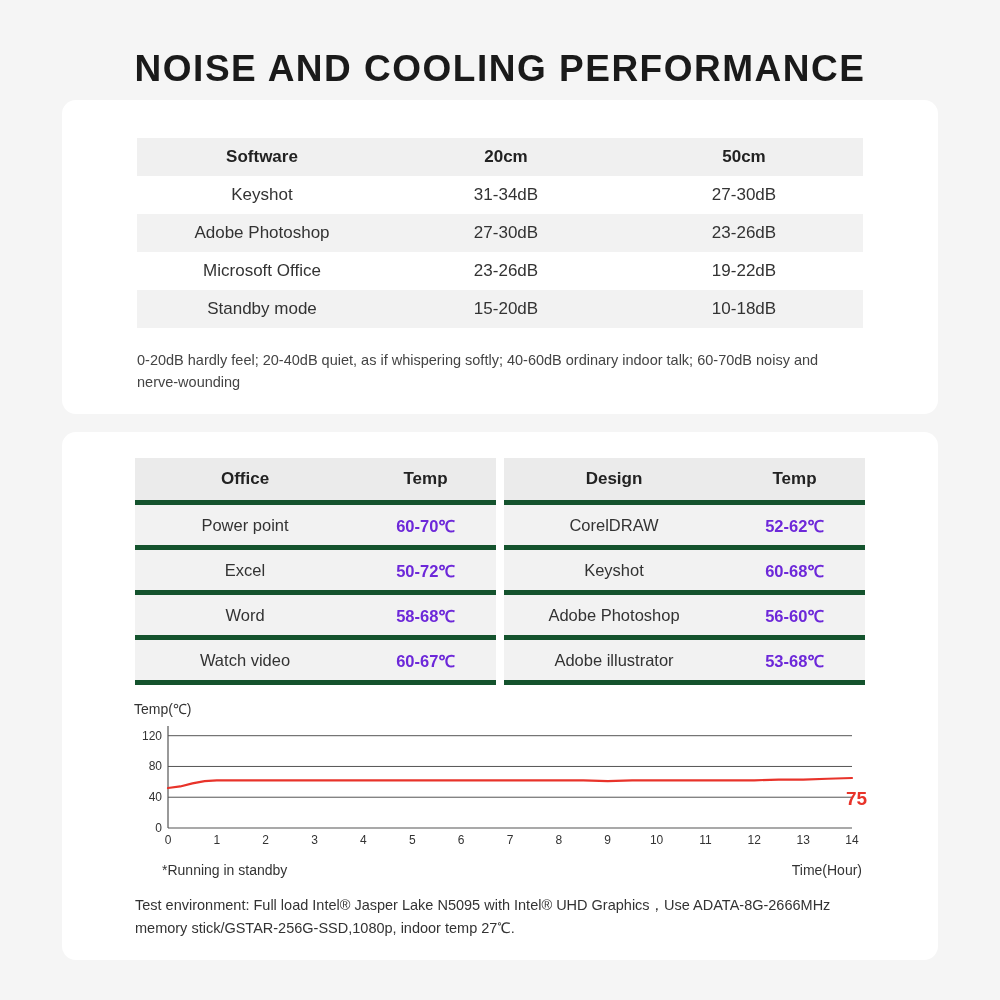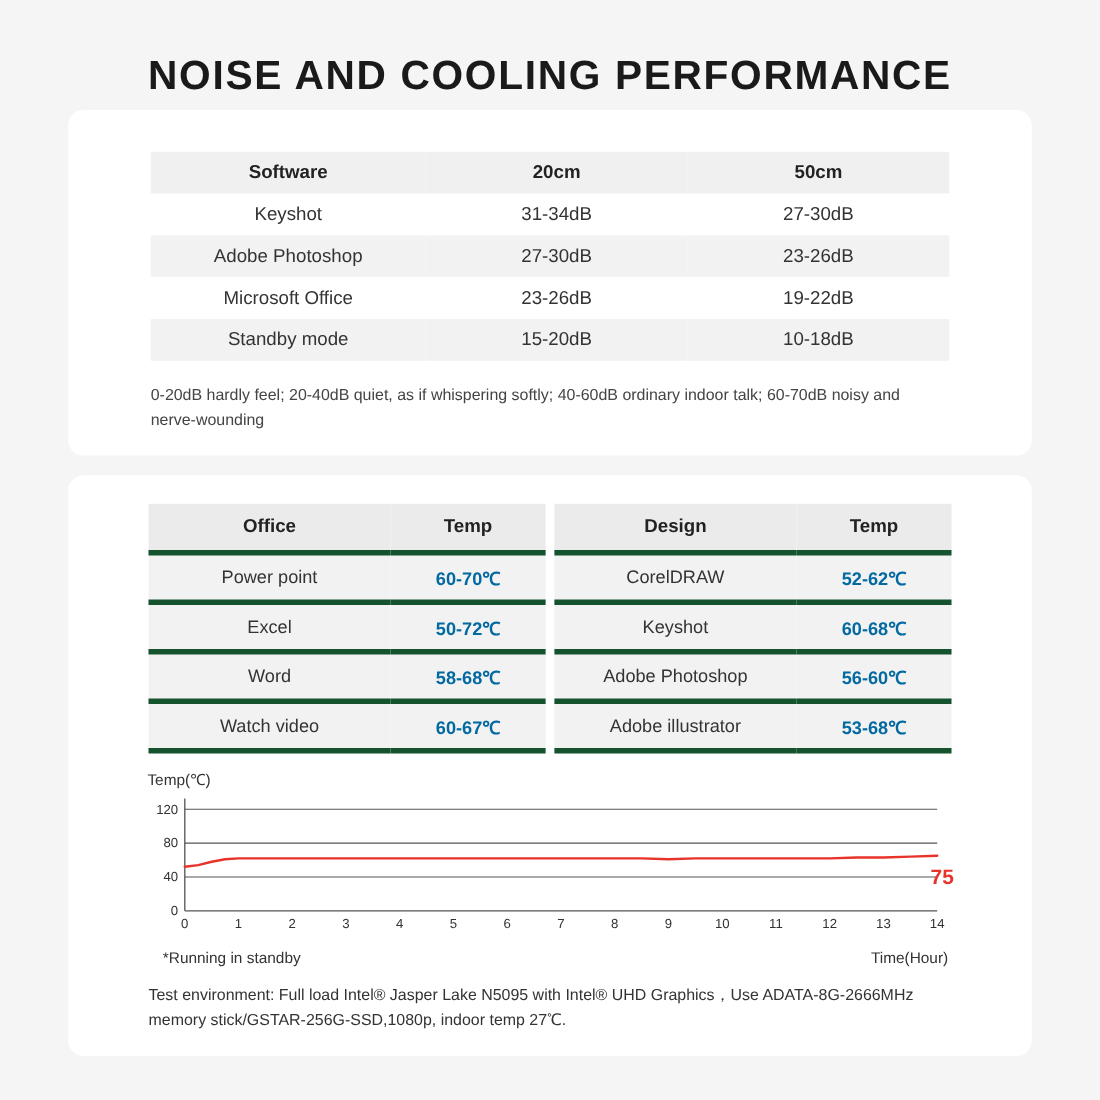--- a/index.html
+++ b/index.html
@@ -83,21 +83,21 @@
     font-weight: normal;
     border-bottom: 5px solid #14532d;
   }
   .temp-table thead th {
     background: #ebebeb;
     font-weight: bold;
     color: #222;
     font-size: 17px;
   }
   .temp-table tbody td { background: #f2f2f2; }
-  .temp-table tbody td.val { font-weight: bold; color: #0369a1; }
+  .temp-table tbody td.val { font-weight: bold; color: #6d28d9; }
   
   .chart-block {
     width: 740px;
     margin: 14px auto 0 auto;
     position: relative;
   }
   .chart-ylabel {
     font-size: 14px;
     color: #333;
     margin-left: 4px;
@@ -109,21 +109,21 @@
     height: 140px;
   }
   .chart-svg { display: block; }
   .chart-caption-row {
     position: relative;
     width: 740px;
     height: 22px;
     margin-top: 2px;
   }
   .caption-left {
-    position: absolute; left: 18px; top: 0;
+    position: absolute; left: 32px; top: 0;
     font-size: 14px; color: #333;
   }
   .caption-right {
     position: absolute; right: 8px; top: 0;
     font-size: 14px; color: #333;
   }
   .env-note {
     width: 730px;
     margin: 10px auto 0 auto;
     font-size: 14.5px;

